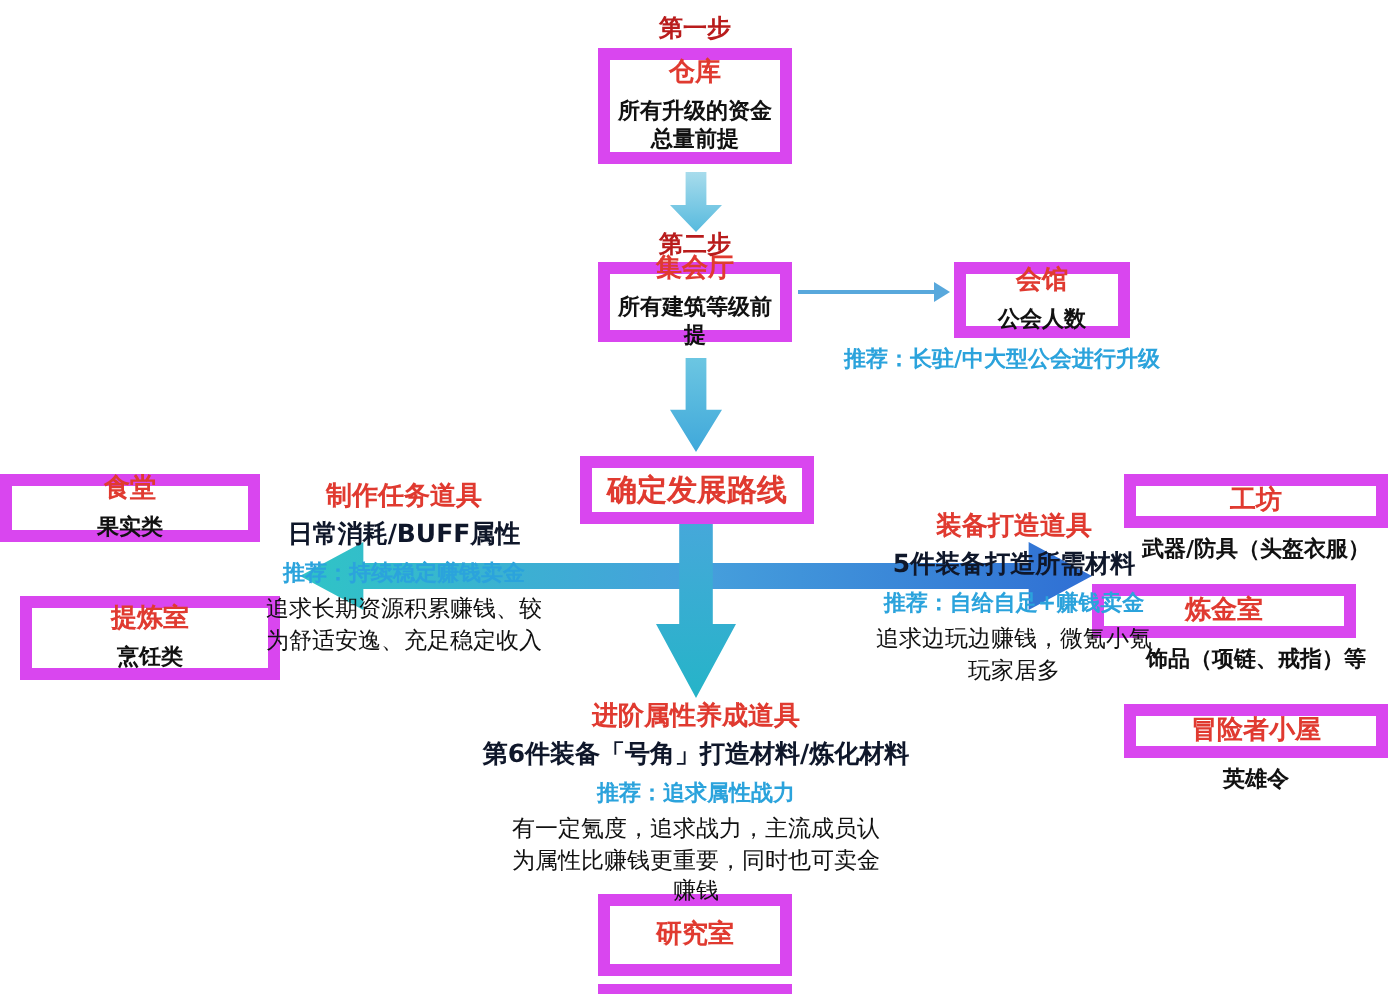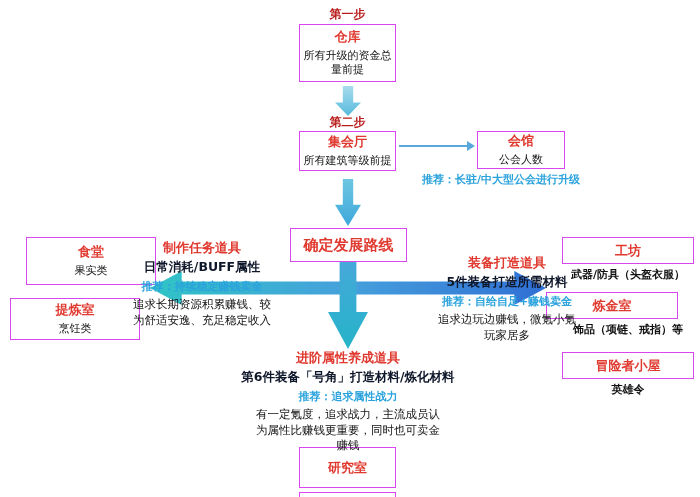--- a/index.html
+++ b/index.html
@@ -6,27 +6,27 @@
   body { font-family: "DejaVu Sans", sans-serif; }
   .canvas {
     position: relative; width: 700px; height: 497px;
     background: #ffffff; overflow: hidden;
   }
   .step-label {
     position: absolute; text-align: center; font-size: 12px; font-weight: bold;
     color: #b91c1c; z-index: 3;
   }
   .box {
-    position: absolute; border: 1px solid #d946ef; background: #fff;
+    position: absolute; border: 6px solid #d946ef; background: #fff;
     display: flex; flex-direction: column; align-items: center; justify-content: center;
     text-align: center; box-sizing: border-box; z-index: 2; padding: 2px;
   }
   .box .t { color: var(--red, #e03a30); font-weight: bold; font-size: 13px; line-height: 1.2; }
   .box .t.big { font-size: 15px; }
-  .box .d { color: #111; font-size: 11px; font-weight: normal; line-height: 1.3; margin-top: 4px; }
+  .box .d { color: #111; font-size: 11px; font-weight: bold; line-height: 1.3; margin-top: 4px; }
   .side-desc {
     position: absolute; text-align: center; color: #111; font-size: 11px;
     font-weight: bold; line-height: 1.25; z-index: 2;
   }
   .note {
     position: absolute; text-align: center; color: var(--blue, #2ba3dc);
     font-size: 11px; font-weight: bold; z-index: 3;
   }
   .branch { position: absolute; text-align: center; z-index: 4; }
   .branch .bt { color: var(--red, #e03a30); font-weight: bold; font-size: 13px; }
@@ -114,21 +114,21 @@
     <div class="bd">追求边玩边赚钱，微氪小氪玩家居多</div>
   </div>
 
   <div class="branch" style="left:225px;top:349px;width:246px">
     <div class="bt">进阶属性养成道具</div>
     <div class="bs">第6件装备「号角」打造材料/炼化材料</div>
     <div class="br">推荐：追求属性战力</div>
     <div class="bd narrow">有一定氪度，追求战力，主流成员认为属性比赚钱更重要，同时也可卖金赚钱</div>
   </div>
 
-  <div class="box" style="left:26px;top:237px;width:130px;height:48px">
+  <div class="box" style="left:0;top:237px;width:130px;height:34px">
     <div class="t">食堂</div>
     <div class="d">果实类</div>
   </div>
 
   <div class="box" style="left:10px;top:298px;width:130px;height:42px">
     <div class="t">提炼室</div>
     <div class="d">烹饪类</div>
   </div>
 
   <div class="box" style="left:562px;top:237px;width:132px;height:27px">

